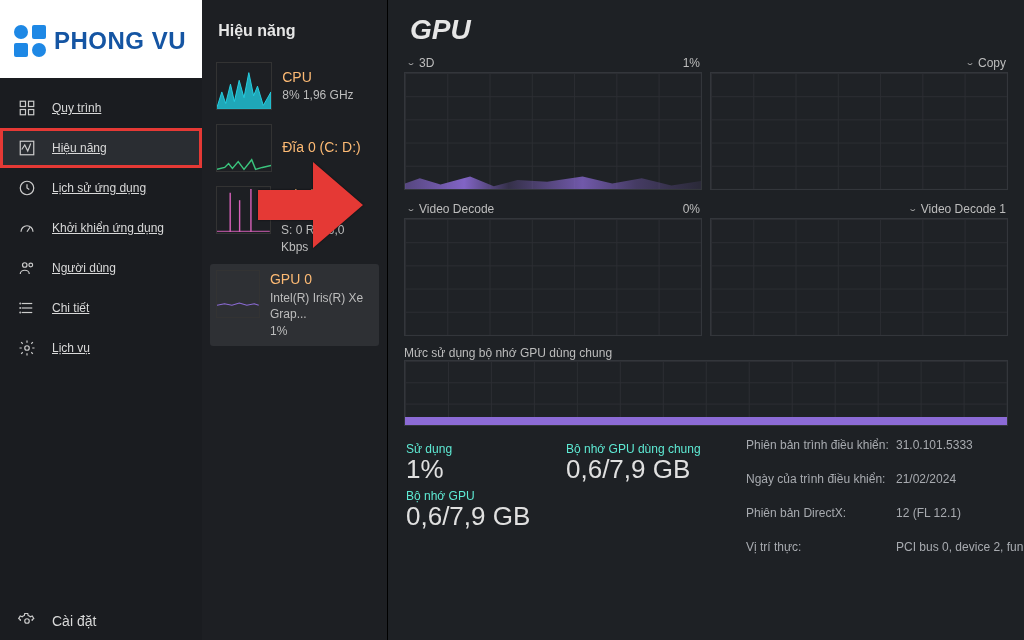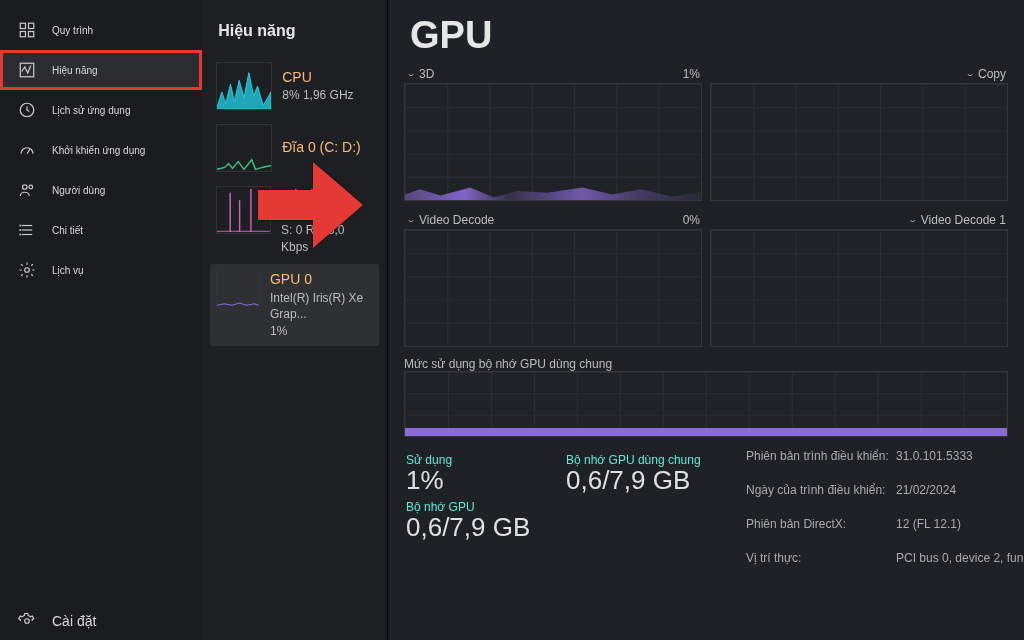--- a/index.html
+++ b/index.html
@@ -9,41 +9,41 @@
   .nav { width:232px; background:#1a1c20; display:flex; flex-direction:column; }
   .logo-bar { padding:18px 14px 14px 14px; display:flex; align-items:center; gap:8px; background:#fff; color:#1555a3; height:78px;}
   .logo-dots { display:grid; grid-template-columns:14px 14px; grid-template-rows:14px 14px; gap:4px;}
   .logo-dots span{ width:14px;height:14px; background:#1e88e5;}
   .logo-dots span:nth-child(1){border-radius:50%;}
   .logo-dots span:nth-child(2){border-radius:2px;}
   .logo-dots span:nth-child(3){border-radius:2px;}
   .logo-dots span:nth-child(4){border-radius:50%;}
   .logo-text { font-weight:700; font-size:24px; letter-spacing:0.5px; color:#1555a3; white-space:nowrap;}
   .nav-list { padding-top:10px; flex:1;}
-  .nav-item { display:flex; align-items:center; gap:16px; height:40px; padding:0 18px; color:#d9d9d9; font-size:10px; cursor:pointer;}
+  .nav-item { display:flex; align-items:center; gap:16px; height:40px; padding:0 18px; color:#d9d9d9; font-size:12px; cursor:pointer;text-decoration:underline;}
   .nav-item.highlight{ outline:3px solid #e53935; outline-offset:-3px; background:#2a2d32;}
   .nav-icon{ width:18px;height:18px; display:flex;align-items:center;justify-content:center; flex:0 0 18px;}
   .nav-icon svg{ width:18px;height:18px; stroke:#ccc; fill:none; stroke-width:1.6;}
   .nav-bottom{ padding:10px 18px; display:flex;align-items:center;gap:16px; color:#d9d9d9; font-size:14px;}
   
   .mid { width:212px; background:#1d1f23; display:flex; flex-direction:column;}
   .mid-header{ padding:22px 16px 12px 16px; font-size:16px; font-weight:600;}
   .tiles{ padding:4px 8px; display:flex; flex-direction:column; gap:2px;}
   .tile{ display:flex; gap:10px; padding:6px 6px; border-radius:3px; cursor:pointer;}
   .tile.selected{ background:#2e3034;}
   .tile-thumb{ width:56px; height:48px; border:1px solid #333; position:relative; overflow:hidden;}
   .tile-thumb .fill{ position:absolute; left:0; right:0;}
   .tile-info{ display:flex; flex-direction:column; justify-content:center; font-size:12px; color:#bdbdbd; line-height:1.4;}
   .tile-title{ color:#fdba74; font-size:14px;}
   
   .arrow{ position:absolute; left:258px; top:150px; z-index:50;}
   .arrow svg{ filter: drop-shadow(0 0 1px rgba(0,0,0,0.6));}
   
   .main { flex:1; background:#1e2125; padding:0 12px; border-left:1px solid #000; position:relative;}
-  .main-title{ font-size:38px; font-weight:600; padding:14px 4px 6px 10px;}
+  .main-title{ font-size:28px; font-weight:600; padding:14px 4px 6px 10px;font-style:italic;}
   .chart-grid{ display:grid; grid-template-columns:1fr 1fr; gap:8px; padding:0 4px;}
   .chart-head{ display:flex; justify-content:space-between; align-items:center; font-size:12px; color:#bdbdbd; margin:4px 2px 2px 2px;}
   .chev{ display:inline-block; margin-right:3px; transform:scaleY(0.55);}
   .chart-box{ height:118px; background:#1f2226; border:1px solid #33363b; position:relative; overflow:hidden;}
   .chart-box .grid{ position:absolute; inset:0;
      background-image:
        linear-gradient(to right, #2b2d32 1px, transparent 1px),
        linear-gradient(to bottom, #2b2d32 1px, transparent 1px);
      background-size: 14.28% 20%;
   }
@@ -66,20 +66,29 @@
   .stats .val{ font-size:26px; color:#e0e0e0; font-weight:400; margin-top:-2px;}
   .kv{ display:grid; grid-template-columns:150px 1fr; row-gap:20px; font-size:12px;}
   .kv div{ white-space:nowrap;}
 </style>
 </head>
 <body>
 
 <div class="app">
 
   <div class="nav">
+    <div class="logo-bar">
+      <div class="logo-dots">
+          <span></span>
+          <span></span>
+          <span></span>
+          <span></span>
+        </div>
+      <div class="logo-text">PHONG VU</div>
+    </div>
     <div class="nav-list">
       <div class="nav-item">
         <span class="nav-icon">
             <svg viewBox="0 0 24 24">
               <rect x="3" y="3" width="7" height="7"></rect>
               <rect x="14" y="3" width="7" height="7"></rect>
               <rect x="3" y="14" width="7" height="7"></rect>
               <rect x="14" y="14" width="7" height="7"></rect>
             </svg>
           </span>

